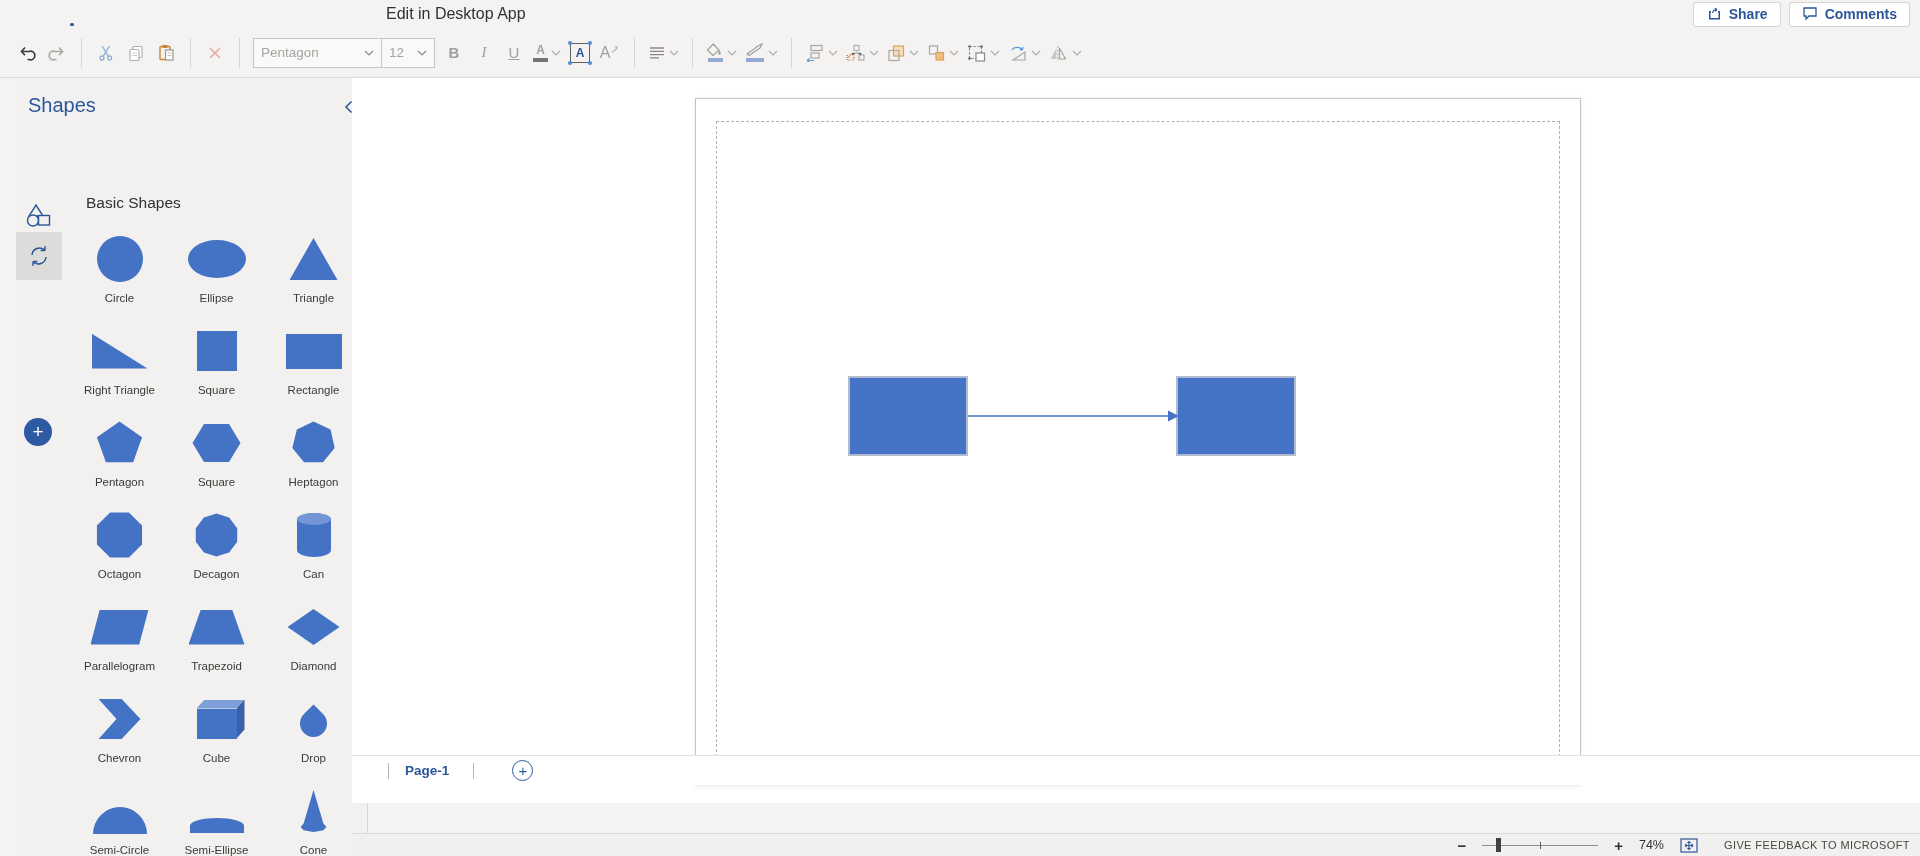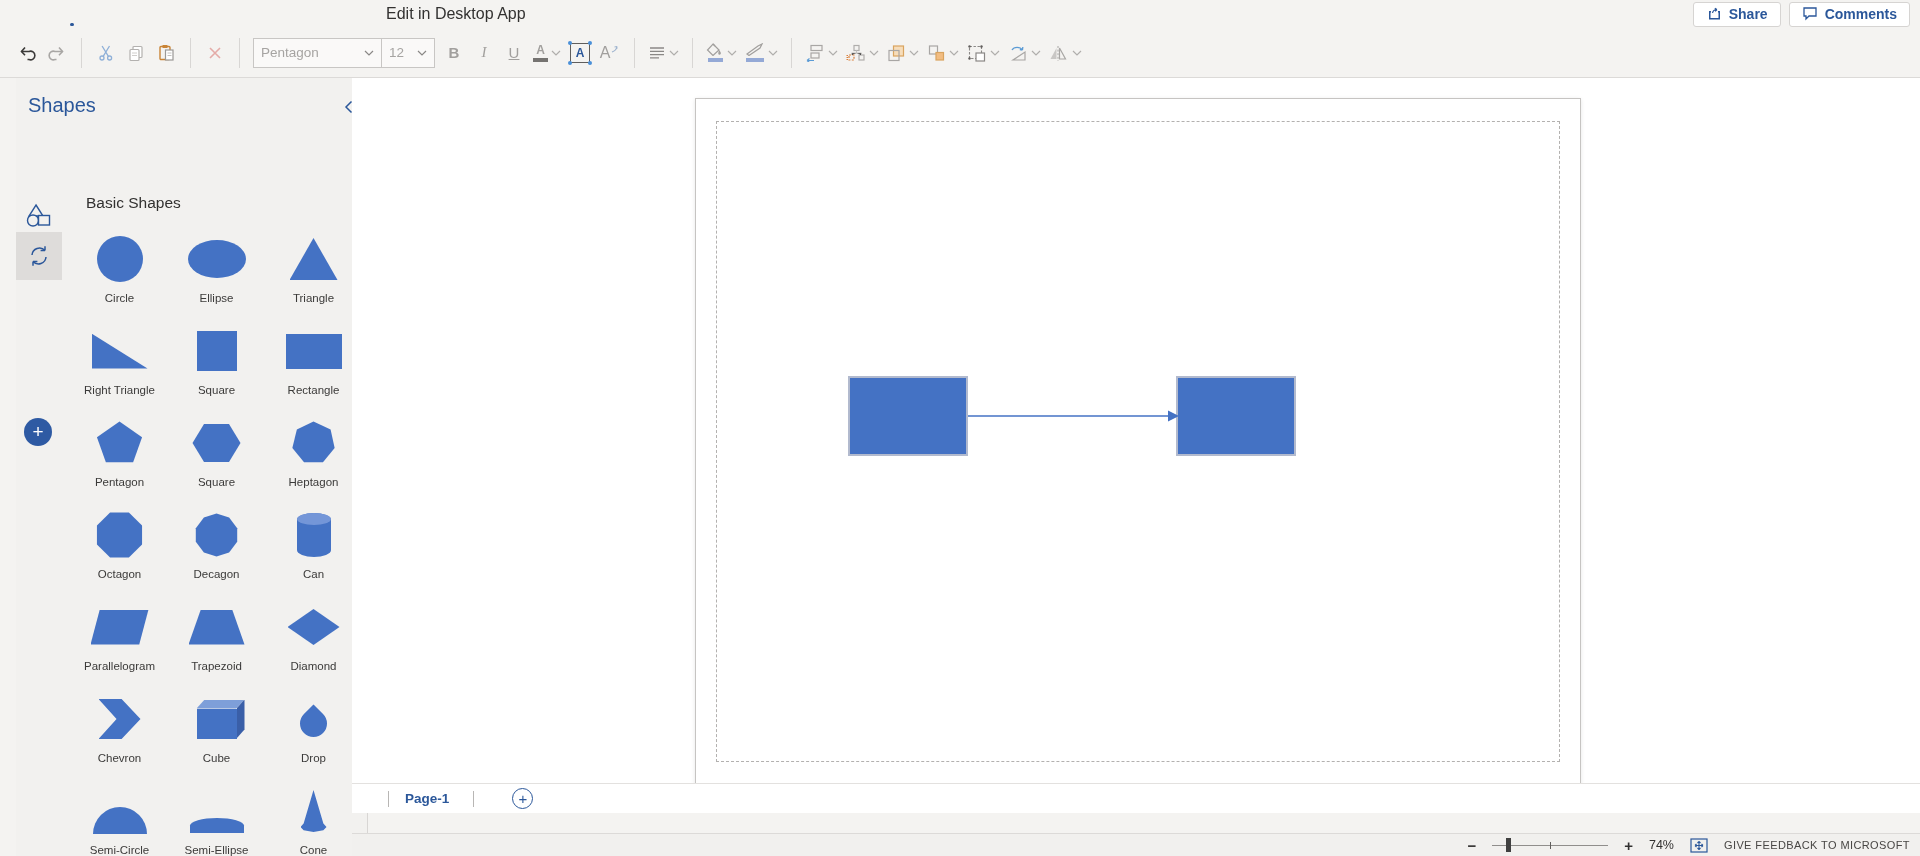--- a/index.html
+++ b/index.html
@@ -75,37 +75,37 @@
   
   .canvas { position:absolute; left:352px; top:78px; width:1568px; height:725px; background:#ffffff; }
   .page { position:absolute; left:343px; top:20px; width:886px; height:687px; background:#fff; border:1px solid #c6c4c2; box-shadow:0 1px 4px rgba(0,0,0,0.10); }
   .page-margin { position:absolute; left:20px; top:22px; right:20px; bottom:22px; border:1px dashed #b3b1af; }
   .vshape { position:absolute; width:120px; height:80px; background:#4472c4; border:2px solid #b2bace; }
   .vshape.r1 { left:152px; top:277px; }
   .vshape.r2 { left:480px; top:277px; }
   .connector { position:absolute; left:272px; top:307px; }
 
   
-  .tabbar { position:absolute; left:352px; top:783px; width:1568px; height:30px; background:#fff; border-top:1px solid #e3e1df; display:flex; align-items:center; }
+  .tabbar { position:absolute; left:352px; top:755px; width:1568px; height:30px; background:#fff; border-top:1px solid #e3e1df; display:flex; align-items:center; }
   .tab-sep { width:1px; height:16px; background:#b8b6b4; }
   .tab-sep.s1 { margin-left:36px; }
   .tab-sep.s2 { margin-left:24px; }
   .page-tab { background:none; border:none; font-family:inherit; font-size:13.5px; font-weight:700; color:#2b579a; margin-left:16px; cursor:pointer; }
   .add-page { margin-left:38px; width:21px; height:21px; border-radius:50%; border:1px solid #2b579a; background:none; color:#2b579a; font-size:15px; line-height:18px; cursor:pointer; }
 
   
   .statusbar { position:absolute; left:352px; top:833px; width:1568px; height:23px; background:#f1f0ee; border-top:1px solid #dcdad8; display:flex; align-items:center; justify-content:flex-end; padding-right:10px; gap:16px; }
   .zoomchar { background:none; border:none; font-size:15px; font-weight:700; color:#323130; cursor:pointer; line-height:1; }
   .slider { position:relative; width:116px; height:16px; cursor:pointer; }
   .slider .track { position:absolute; left:0; right:0; top:8px; height:1px; background:#908e8c; }
   .slider .mid { position:absolute; left:50%; top:5px; width:1px; height:7px; background:#605e5c; }
   .slider .thumb { position:absolute; left:14px; top:1px; width:5px; height:14px; background:#404040; }
   .zoom-val { font-size:12.5px; color:#323130; cursor:pointer; }
   .fit-btn { background:none; border:none; cursor:pointer; display:flex; }
-  .feedback { font-size:11px; letter-spacing:0.4px; color:#484644; cursor:pointer; background:none; border:none; font-family:inherit; }
+  .feedback { font-size:11px; letter-spacing:0.4px; color:#484644; margin-left:10px; cursor:pointer; background:none; border:none; font-family:inherit; }
 </style>
 </head>
 <body>
 
 <div class="app">
 
   <div class="menubar">
     <div style="display:flex;">
 
     <button class="menu-item"></button>

